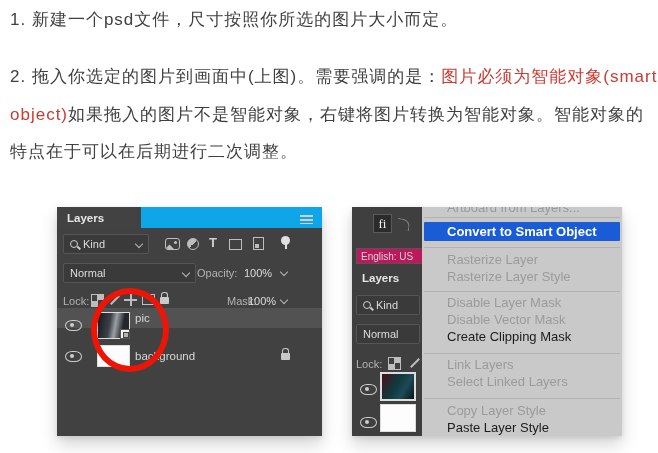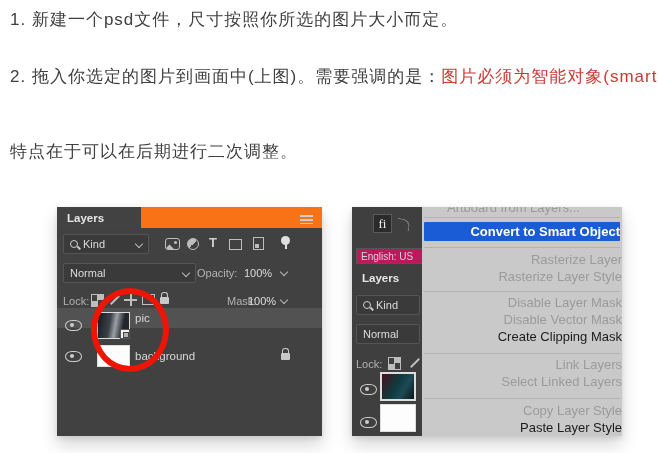--- a/index.html
+++ b/index.html
@@ -12,21 +12,21 @@
          color:#404040;}
   .red{color:#cb3a32;}
 
   
   .shot{position:absolute;top:207px;height:229px;overflow:hidden;
         box-shadow:0 9px 16px rgba(0,0,0,.16),0 2px 5px rgba(0,0,0,.10);}
   .shot-left{left:57px;width:265px;background:#414141;}
   .shot-right{left:352px;width:270px;background:#3f3f3f;}
 
   
-  .tabbar{position:absolute;left:0;right:0;height:21px;background:#f97316;}
+  .tabbar{position:absolute;left:0;right:0;height:21px;background:#0ea5e9;}
   .tab{position:absolute;left:0;top:0;height:21px;background:#424242;display:flex;
        align-items:center;padding:0 10px;color:#e6e6e6;font-size:11.5px;font-weight:bold;}
   .ctl{position:absolute;height:20px;background:#3a3a3a;border:1px solid #555;border-radius:2px;
        display:flex;align-items:center;color:#dcdcdc;font-size:11px;box-sizing:border-box;
        padding:0 6px;gap:5px;}
   .dimlab{position:absolute;color:#b2b2b2;font-size:11px;}
   .val{position:absolute;color:#dcdcdc;font-size:11px;}
   .chev{display:inline-block;width:5px;height:5px;border-right:1.6px solid #b9b9b9;
         border-bottom:1.6px solid #b9b9b9;transform:rotate(45deg);margin-left:auto;}
   .chev.abs{position:absolute;}
@@ -87,35 +87,36 @@
   .penic{position:absolute;left:45px;top:12px;width:12px;height:10px;border:1.6px solid #8a8a8a;
        border-left:none;border-bottom:none;border-radius:0 8px 0 0;transform:rotate(12deg);}
   .engbox{position:absolute;left:4px;top:41px;width:72px;height:16px;background:#be185d;
        border:1px solid #555;color:#d5d5d5;font-size:10px;display:flex;align-items:center;
        padding:0 4px;box-sizing:border-box;white-space:nowrap;overflow:hidden;}
 
   
   .menu{position:absolute;left:70px;top:0;width:200px;height:229px;background:#c9c9c9;
         overflow:hidden;z-index:4;font-size:13px;}
   .mi{position:absolute;left:0;right:0;height:16px;line-height:16px;padding-left:25px;
-      white-space:nowrap;text-align:right;}
+      white-space:nowrap;}
   .mi.dis{color:#9b9b9b;}
   .mi.en{color:#1c1c1c;}
   .mi.hl{left:2px;right:2px;top:15px;height:19px;line-height:19px;background:#1a5cd6;
       color:#fff;font-weight:bold;border-radius:1px;padding-left:23px;}
   .msep{position:absolute;left:2px;right:2px;height:1px;background:#b2b2b2;}
   .mpartial{position:absolute;top:-7px;left:25px;color:#9b9b9b;white-space:nowrap;}
 </style>
 </head>
 <body>
 
 <div class="page">
 
   <div class="tline" style="top:8px">1. 新建一个psd文件，尺寸按照你所选的图片大小而定。</div>
   <div class="tline" style="top:65px"><span>2. 拖入你选定的图片到画面中(上图)。需要强调的是：</span><span class="red">图片必须为智能对象(smart</span></div>
+  <div class="tline" style="top:103px"><span class="red">object)</span><span>如果拖入的图片不是智能对象，右键将图片转换为智能对象。智能对象的</span></div>
   <div class="tline" style="top:140px">特点在于可以在后期进行二次调整。</div>
 
   <div class="shot shot-left">
 
     <div class="tabbar">
       <div class="tab" style="width:64px">
         <span>Layers</span>
       </div>
       <div class="hamb" style="right:9px;top:8px">
         <i></i>

